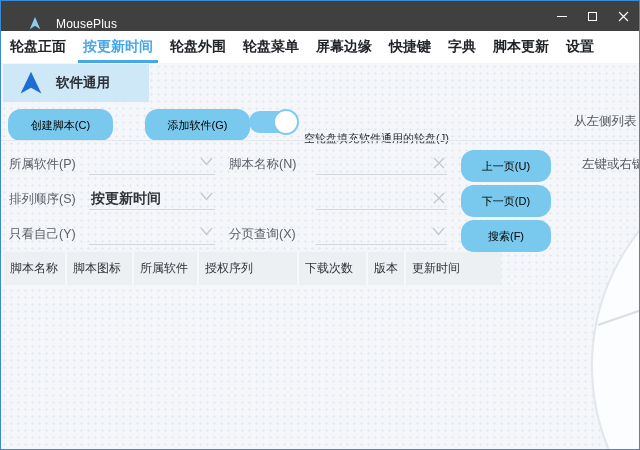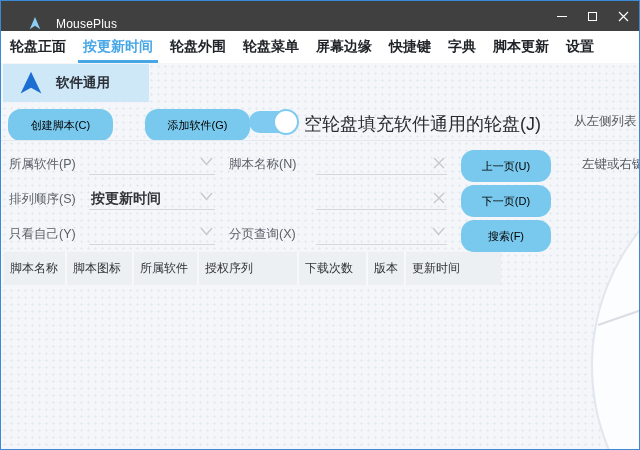--- a/index.html
+++ b/index.html
@@ -37,21 +37,21 @@
   .section-header .sec-label { margin-left:12px; font-size:13.5px; font-weight:600; color:#2b2f36; }
 
   .toolbar-row { position:absolute; left:0; top:46px; width:100%; height:26px; }
   .pill-btn { position:absolute; height:32px; border-radius:13px; background:#79c8ed; color:#000000;
     font-size:11px; display:flex; align-items:center; justify-content:center; cursor:default; border:none; }
   .btn-create { left:7px;  width:105px; top:0; }
   .btn-add    { left:144px; width:105px; top:0; }
   .toggle { position:absolute; left:248px; top:2px; width:48px; height:22px; border-radius:11px; background:#7ecaf0; }
   .toggle .knob { position:absolute; right:-2px; top:-2px; width:26px; height:26px; border-radius:50%;
     background:#ffffff; border:2px solid #7ecaf0; }
-  .toggle-label { position:absolute; left:303px; top:3px; font-size:18px; color:#2a2d33; white-space:nowrap; }
+  .toggle-label { position:absolute; left:303px; top:22px; font-size:11px; color:#2a2d33; white-space:nowrap; }
   .hint-top { position:absolute; left:573px; top:4px; font-size:12.5px; color:#55585e; white-space:nowrap; }
 
   .divider { position:absolute; left:0; top:77px; width:100%; height:1px; background:#e5e8ec; }
 
   .form-row { position:absolute; left:0; width:100%; height:30px; }
   .fr-1 { top:86px; } .fr-2 { top:121px; } .fr-3 { top:156px; }
   .fr-label { position:absolute; top:7px; font-size:12.5px; color:#5a5e66; white-space:nowrap; }
   .fr-label.l1 { left:8px; } .fr-label.l2 { left:228px; }
   .field { position:absolute; top:2px; height:24px; border-bottom:1px solid #d3d7dd; }
   .field.f1 { left:88px;  width:126px; }

